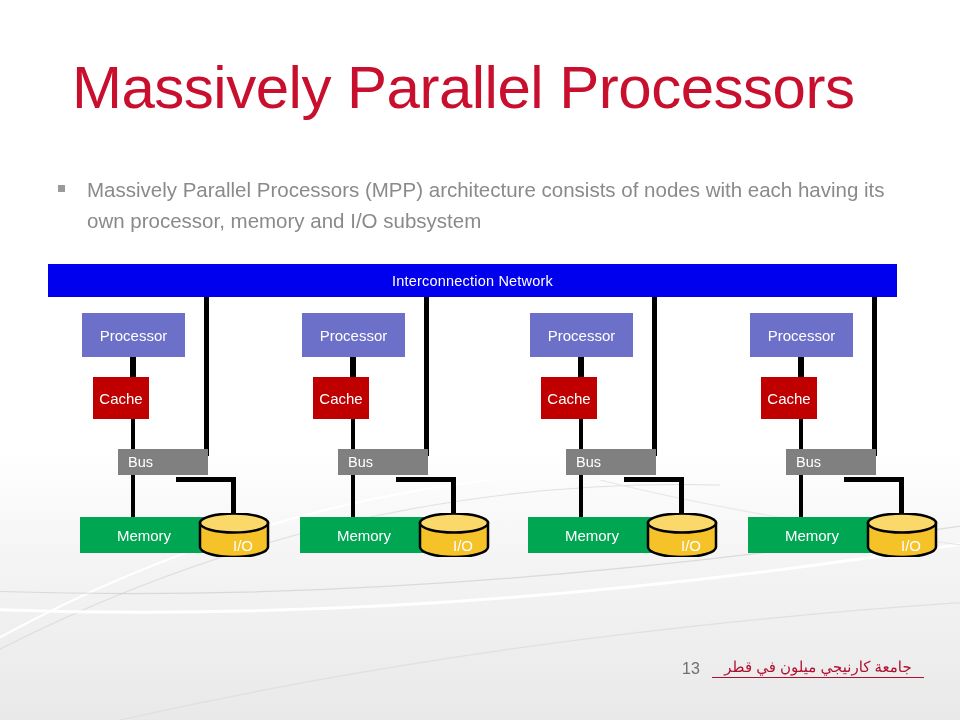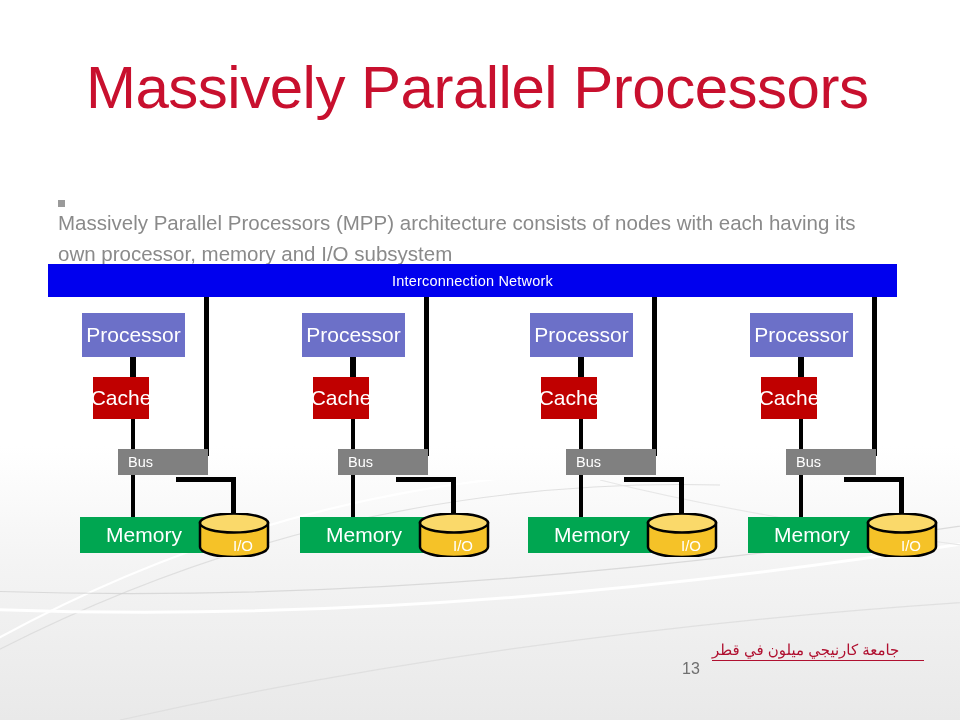--- a/index.html
+++ b/index.html
@@ -13,58 +13,58 @@
     position:absolute;inset:0;
     background:
       linear-gradient(180deg,#ffffff 0%,#ffffff 62%,#f4f4f4 78%,#e9e9e9 100%);
     overflow:hidden;
   }
   
   .swoosh{position:absolute;left:0;bottom:0;width:960px;height:240px;pointer-events:none;}
 
   
   #title{
-    position:absolute;left:86px;top:56px;
+    position:absolute;left:72px;top:56px;
     font-size:60px;line-height:1.05;
     font-weight:400;
     letter-spacing:-0.5px;
     color:#C8102E;
     white-space:nowrap;
   }
 
   
   .bullet{position:absolute;display:flex;align-items:flex-start;}
   .bullet .marker{
     width:7px;height:7px;background:#9a9a9a;flex:0 0 auto;
     margin-top:11px;margin-right:22px;
   }
   .bullet .btext{
     color:#8a8a8a;font-size:20.5px;line-height:31px;
     max-width:830px;
   }
-  #bullet1{left:58px;top:189px;flex-direction:column;}
+  #bullet1{left:58px;top:174px;}
   #bullet2{left:58px;top:588px;}
 
   
   #diagram{position:absolute;left:0;top:0;width:960px;height:720px;}
 
   #network-bar{
     position:absolute;left:48px;top:264px;width:849px;height:33px;
     background:#0000EE;
     display:flex;align-items:center;justify-content:center;
   }
   #network-bar .label{
     color:#ffffff;font-size:14.5px;letter-spacing:.2px;
   }
 
   .node{position:absolute;top:297px;width:220px;height:270px;}
 
   .box{
     position:absolute;display:flex;align-items:center;justify-content:center;
-    color:#ffffff;font-size:21px;box-sizing:border-box;
+    color:#ffffff;font-size:15px;box-sizing:border-box;
   }
   .proc{left:34px;top:16px;width:103px;height:44px;background:#6C70C8;}
   .cache{left:45px;top:80px;width:56px;height:42px;background:#C00000;}
   .bus{left:40px;top:152px;width:90px;height:26px;background:#808080;
        justify-content:flex-start;padding-left:10px;font-size:14.5px;margin-left:30px;}
   .mem{left:32px;top:220px;width:128px;height:36px;background:#00A651;}
 
   
   .ln{position:absolute;background:#000000;}
 
@@ -92,23 +92,23 @@
     z-index:3;
   }
 
   
   #page-num{
     position:absolute;left:682px;top:660px;
     color:#6f6f6f;font-size:16px;text-align:right;
   }
   #logo{position:absolute;left:712px;top:642px;width:212px;}
   #logo .arabic{
-    font-size:15px;color:#B01030;text-align:left;
+    font-size:15px;color:#B01030;text-align:center;
     direction:rtl;line-height:1.1;white-space:nowrap;
-    border-bottom:1px solid #B01030;padding-bottom:1px;
+    border-bottom:1px solid #B01030;padding-bottom:1px;margin-top:17px;
   }
   #logo .latin{
     font-family:"Liberation Serif",serif;
     font-weight:bold;font-size:22px;letter-spacing:-0.3px;
     color:#B01030;white-space:nowrap;margin-top:1px;text-align:center;
   }
   #logo .latin .qatar{color:#3b3b3b;}
 </style>
 </head>
 <body>

